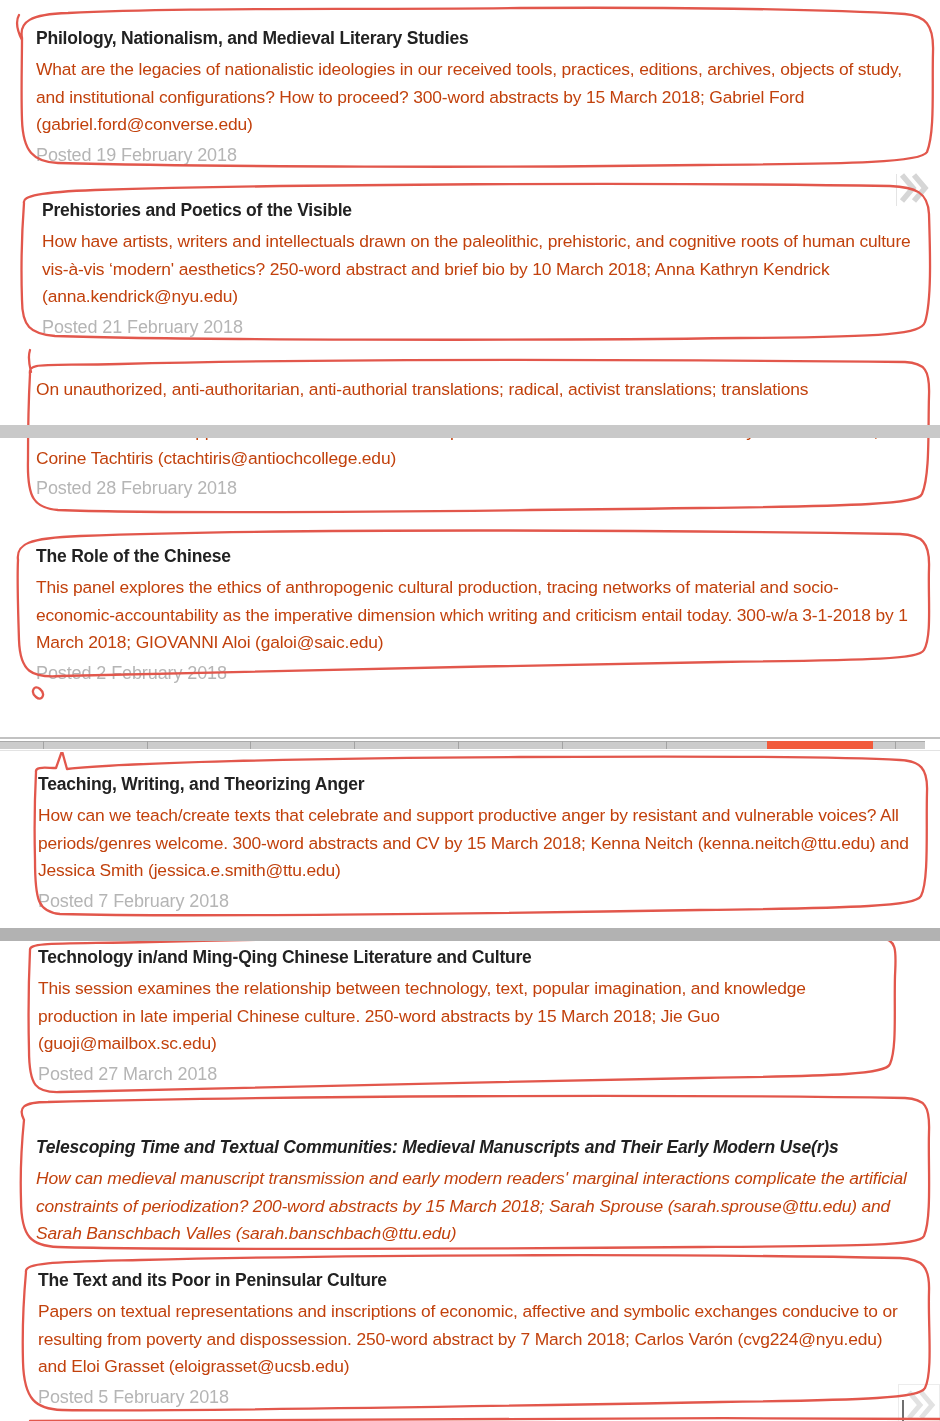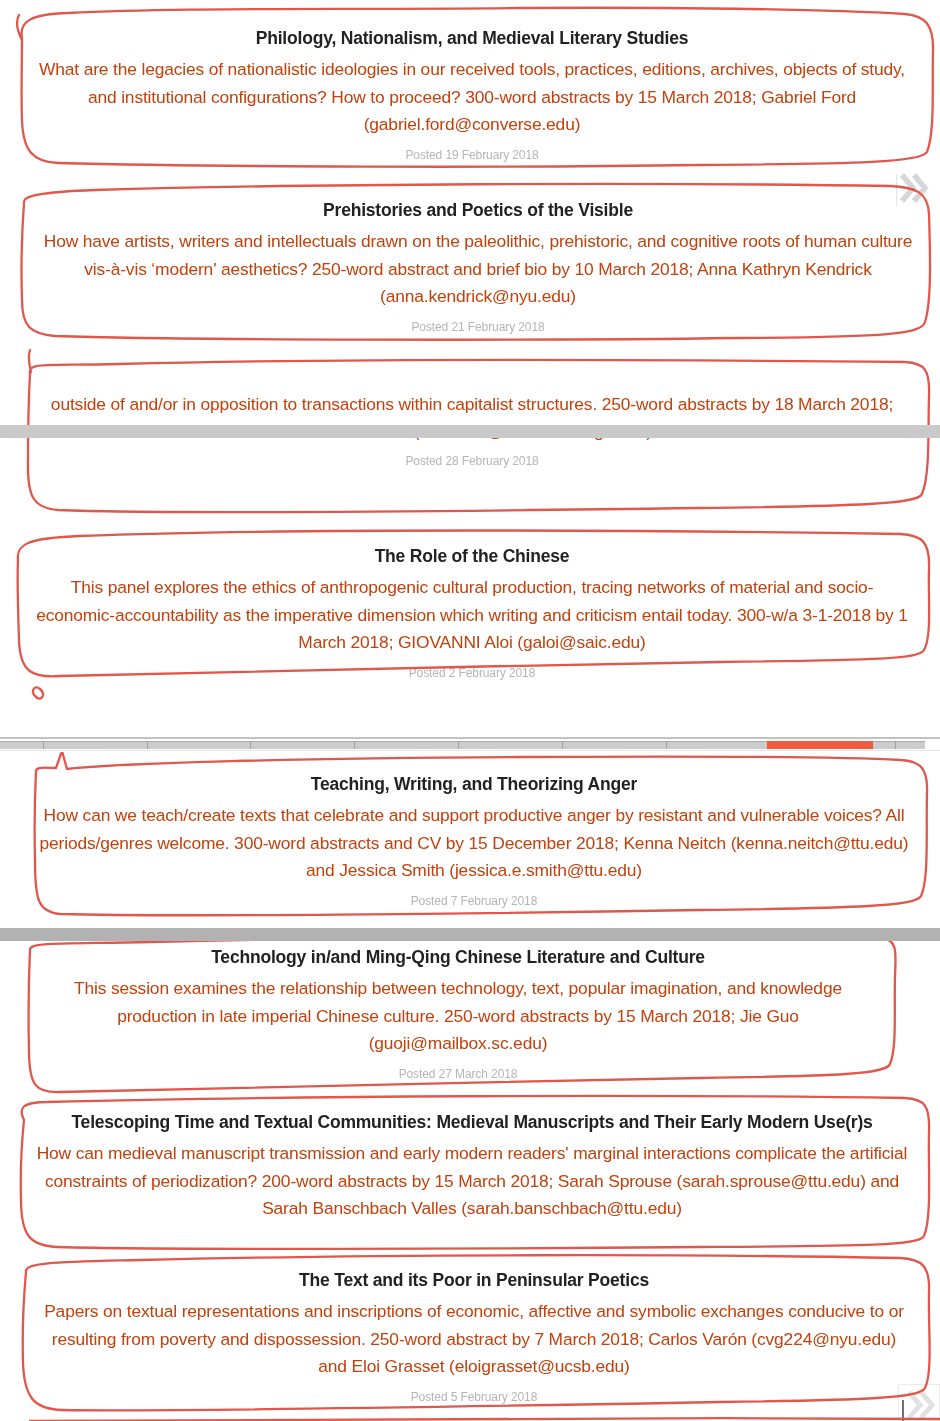--- a/index.html
+++ b/index.html
@@ -3,44 +3,44 @@
 <meta charset="utf-8">
 <style>
   html, body { margin: 0; padding: 0; }
   body {
     width: 940px; height: 1421px;
     position: relative;
     overflow: hidden;
     background: #ffffff;
     font-family: "Liberation Sans", sans-serif;
   }
-  .post { position: absolute; width: 872px; z-index: 1; text-align: center; }
+  .post { position: absolute; width: 872px; z-index: 1; }
   .post .title {
     font-size: 17.5px; font-weight: bold; color: #222222;
     letter-spacing: -0.2px; line-height: 22px; margin: 0 0 7px 0;
   }
   .post .body {
     font-size: 17.4px; color: #c2410c; letter-spacing: -0.15px;
     line-height: 27.5px; margin: 0;
   }
   .post .posted {
-    font-size: 12px; color: #b5b5b5; letter-spacing: -0.1px;
+    font-size: 18px; color: #b5b5b5; letter-spacing: -0.1px;
     line-height: 18px; margin-top: 7px;
   }
   
   .p1 { top: 27px;  left: 36px; }
   .p2 { top: 199px; left: 42px; }
   .p3 { top: 376px; left: 36px; }
   .p3 .title { margin-bottom: 3px; }
   .p3 .body { line-height: 27px; }
   .p3 .seam-gap { height: 15px; }
   .p4 { top: 545px; left: 36px; }
   .p5 { top: 773px; left: 38px; }
   .p6 { top: 946px; left: 38px; width: 840px; }
-  .p7 { top: 1111px; left: 36px; }
+  .p7 { top: 1136px; left: 36px; font-style: italic; }
   .p8 { top: 1269px; left: 38px; }
 
   
   .stitch-bar { position: absolute; left: 0; width: 940px; z-index: 10; }
   .bar-light { top: 425px; height: 13px; }
   .bar-dark  { top: 928px; height: 13px; }
 
   
   .seam { position: absolute; left: 0; top: 736px; width: 940px; height: 16px; z-index: 10; background:#ffffff; }
   .seam .hairline-top { position: absolute; top: 1px; left: 0; width: 940px; height: 2px; background: #c2c2c2; }
@@ -72,50 +72,51 @@
   <div class="posted">Posted 19 February 2018</div>
 </article>
 
 <article class="post p2">
   <h3 class="title">Prehistories and Poetics of the Visible</h3>
   <p class="body">How have artists, writers and intellectuals drawn on the paleolithic, prehistoric, and cognitive roots of human culture vis-à-vis ‘modern' aesthetics? 250-word abstract and brief bio by 10 March 2018; Anna Kathryn Kendrick (anna.kendrick@nyu.edu)</p>
   <div class="posted">Posted 21 February 2018</div>
 </article>
 
 <article class="post p3">
+  <p class="body">On unauthorized, anti-authoritarian, anti-authorial translations; radical, activist translations; translations</p>
   <div class="seam-gap"></div>
   <p class="body">outside of and/or in opposition to transactions within capitalist structures. 250-word abstracts by 18 March 2018; Corine Tachtiris (ctachtiris@antiochcollege.edu)</p>
   <div class="posted">Posted 28 February 2018</div>
 </article>
 
 <article class="post p4">
   <h3 class="title">The Role of the Chinese</h3>
   <p class="body">This panel explores the ethics of anthropogenic cultural production, tracing networks of material and socio-economic-accountability as the imperative dimension which writing and criticism entail today. 300-w/a 3-1-2018 by 1 March 2018; GIOVANNI Aloi (galoi@saic.edu)</p>
   <div class="posted">Posted 2 February 2018</div>
 </article>
 
 <article class="post p5">
   <h3 class="title">Teaching, Writing, and Theorizing Anger</h3>
-  <p class="body">How can we teach/create texts that celebrate and support productive anger by resistant and vulnerable voices? All periods/genres welcome. 300-word abstracts and CV by 15 December 2018; Kenna Neitch (kenna.neitch@ttu.edu) and Jessica Smith (jessica.e.smith@ttu.edu)</p>
+  <p class="body">How can we teach/create texts that celebrate and support productive anger by resistant and vulnerable voices? All periods/genres welcome. 300-word abstracts and CV by 15 March 2018; Kenna Neitch (kenna.neitch@ttu.edu) and Jessica Smith (jessica.e.smith@ttu.edu)</p>
   <div class="posted">Posted 7 February 2018</div>
 </article>
 
 <article class="post p6">
   <h3 class="title">Technology in/and Ming-Qing Chinese Literature and Culture</h3>
   <p class="body">This session examines the relationship between technology, text, popular imagination, and knowledge production in late imperial Chinese culture. 250-word abstracts by 15 March 2018; Jie Guo (guoji@mailbox.sc.edu)</p>
   <div class="posted">Posted 27 March 2018</div>
 </article>
 
 <article class="post p7">
   <h3 class="title">Telescoping Time and Textual Communities: Medieval Manuscripts and Their Early Modern Use(r)s</h3>
   <p class="body">How can medieval manuscript transmission and early modern readers' marginal interactions complicate the artificial constraints of periodization? 200-word abstracts by 15 March 2018; Sarah Sprouse (sarah.sprouse@ttu.edu) and Sarah Banschbach Valles (sarah.banschbach@ttu.edu)</p>
 </article>
 
 <article class="post p8">
-  <h3 class="title">The Text and its Poor in Peninsular Poetics</h3>
+  <h3 class="title">The Text and its Poor in Peninsular Culture</h3>
   <p class="body">Papers on textual representations and inscriptions of economic, affective and symbolic exchanges conducive to or resulting from poverty and dispossession. 250-word abstract by 7 March 2018; Carlos Varón (cvg224@nyu.edu) and Eloi Grasset (eloigrasset@ucsb.edu)</p>
   <div class="posted">Posted 5 February 2018</div>
 </article>
 
 <div class="stitch-bar bar-light" style="background-color: rgb(201, 201, 201);"></div>
 <div class="stitch-bar bar-dark" style="background-color: rgb(178, 178, 178);"></div>
 
 <div class="seam">
   <div class="hairline-top"></div>
   <div class="track" style="background-color: rgb(204, 204, 204);"></div>

